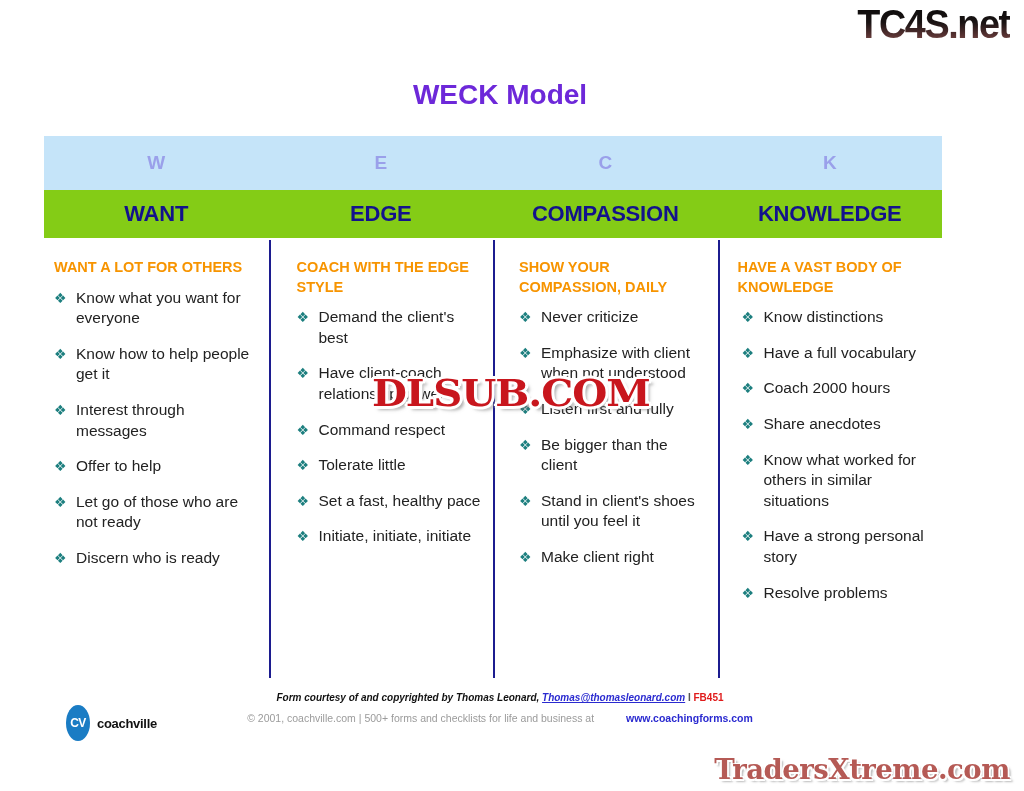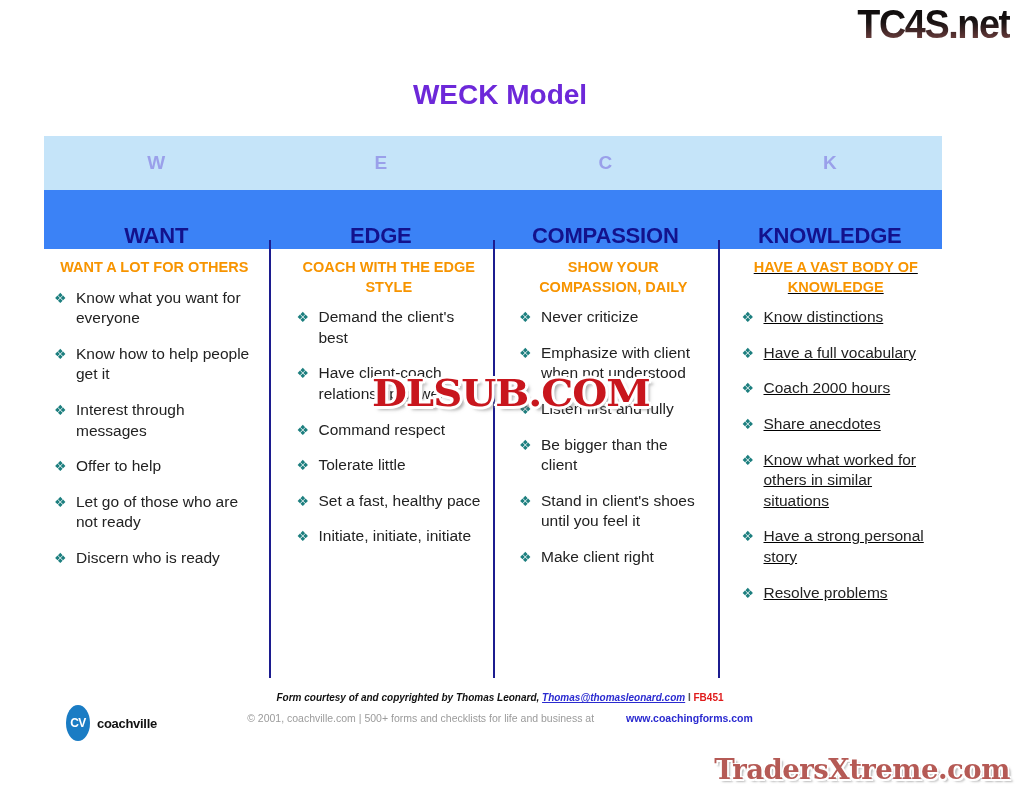--- a/index.html
+++ b/index.html
@@ -53,21 +53,21 @@
     left: 44px;
     top: 136px;
     width: 898px;
   }
   .row-letters,
   .row-words {
     display: flex;
     width: 100%;
   }
   .row-letters { background: #c5e4f9; height: 54px; }
-  .row-words   { background: #3b82f6; height: 59px; align-items: flex-end; }
+  .row-words   { background: #84cc16; height: 48px; }
 
   .cell {
     flex: 0 0 25%;
     display: flex;
     align-items: center;
     justify-content: center;
     box-sizing: border-box;
   }
   .letter {
     color: #9aa0ea;
@@ -93,27 +93,26 @@
   }
   .col {
     position: relative;
     box-sizing: border-box;
     flex: 0 0 25%;
   }
   .col + .col { border-left: 2px solid #1c1c8f; }
   .col-1 { padding: 0 14px 0 10px; }
   .col-2 { padding: 0 12px 0 26px; }
   .col-3 { padding: 0 10px 0 24px; }
-  .col-4 { padding: 0 8px 0 22px; text-decoration: underline; }
+  .col-4 { padding: 0 8px 0 22px; }
 
   .col-head {
     color: #f79400;
     font-weight: bold;
     font-size: 14.5px;
-    text-align: center;
     line-height: 1.35;
     margin-top: 18px;
     margin-bottom: 10px;
   }
   .col-4 .col-head { margin-left: -4px; }
 
   ul.bullets {
     list-style: none;
     margin: 0;
     padding: 0;

